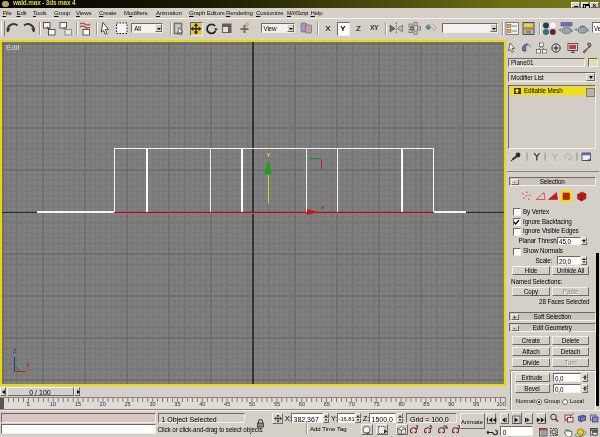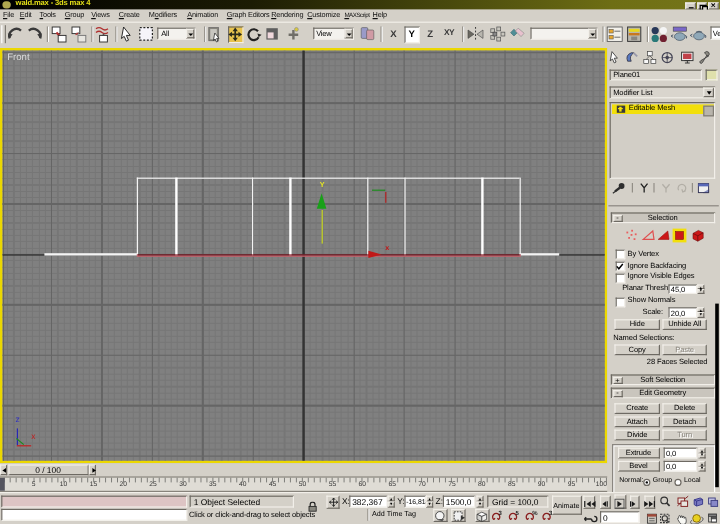--- a/index.html
+++ b/index.html
@@ -186,21 +186,21 @@
       repeating-linear-gradient(to right,#656565 0 1px,transparent 1px 42px),
       repeating-linear-gradient(to bottom,#656565 0 1px,transparent 1px 42px),
       repeating-linear-gradient(to right,#767676 0 1px,transparent 1px 5.25px),
       repeating-linear-gradient(to bottom,#767676 0 1px,transparent 1px 5.25px);
     background-position:40.5px 0,0 1.5px,3.75px 0,0 1.5px;">
   </div>
 
   <div class="abs" style="left:250.3px;top:0;width:1.3px;height:342px;background:#333;"></div>
   <div class="abs" style="left:0;top:169.6px;width:502px;height:1.4px;background:#2b2b2b;"></div>
 
-  <div class="abs" style="left:4px;top:1px;font-size:8px;color:#dcdcdc;">Front</div>
+  <div class="abs" style="left:4px;top:1px;font-size:8px;color:#dcdcdc;">Edit</div>
 
   <div class="abs" style="left:112px;top:105.5px;width:319px;height:1.5px;background:#f4f4f4;"></div>
 
   <div class="abs" style="left:112px;top:105.5px;width:1.2px;height:65px;background:#f4f4f4;"></div>
   <div class="abs" style="left:143.5px;top:105.5px;width:2px;height:65px;background:#fff;"></div>
   <div class="abs" style="left:207.5px;top:105.5px;width:1.2px;height:65px;background:#f4f4f4;"></div>
   <div class="abs" style="left:239px;top:105.5px;width:2px;height:65px;background:#fff;"></div>
   <div class="abs" style="left:303.5px;top:105.5px;width:1.2px;height:65px;background:#f4f4f4;"></div>
   <div class="abs" style="left:335px;top:105.5px;width:1.2px;height:65px;background:#f4f4f4;"></div>
   <div class="abs" style="left:399px;top:105.5px;width:2px;height:65px;background:#fff;"></div>

